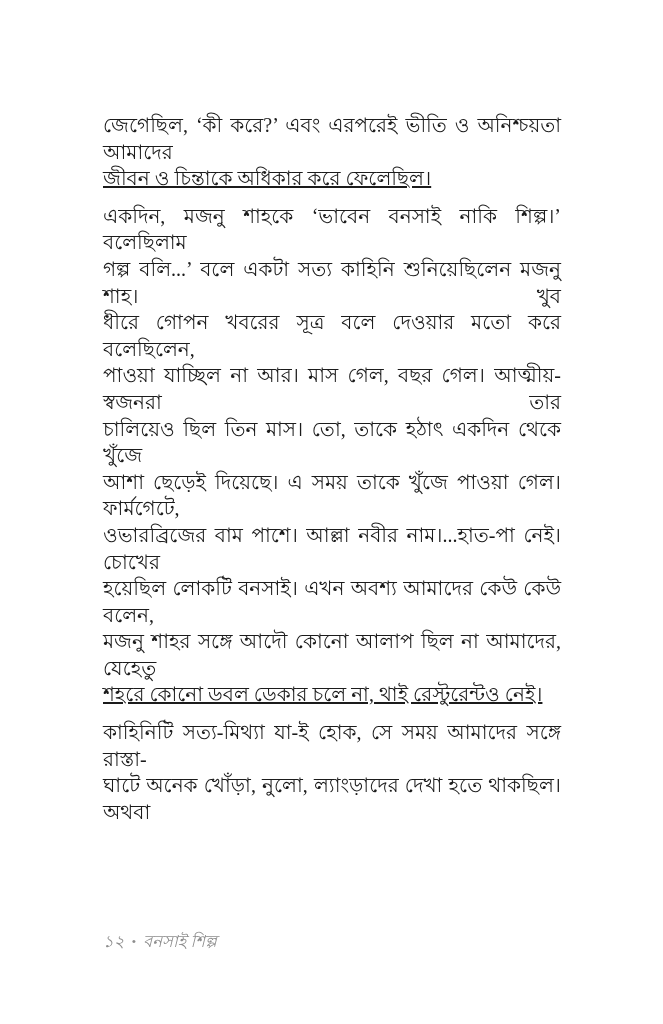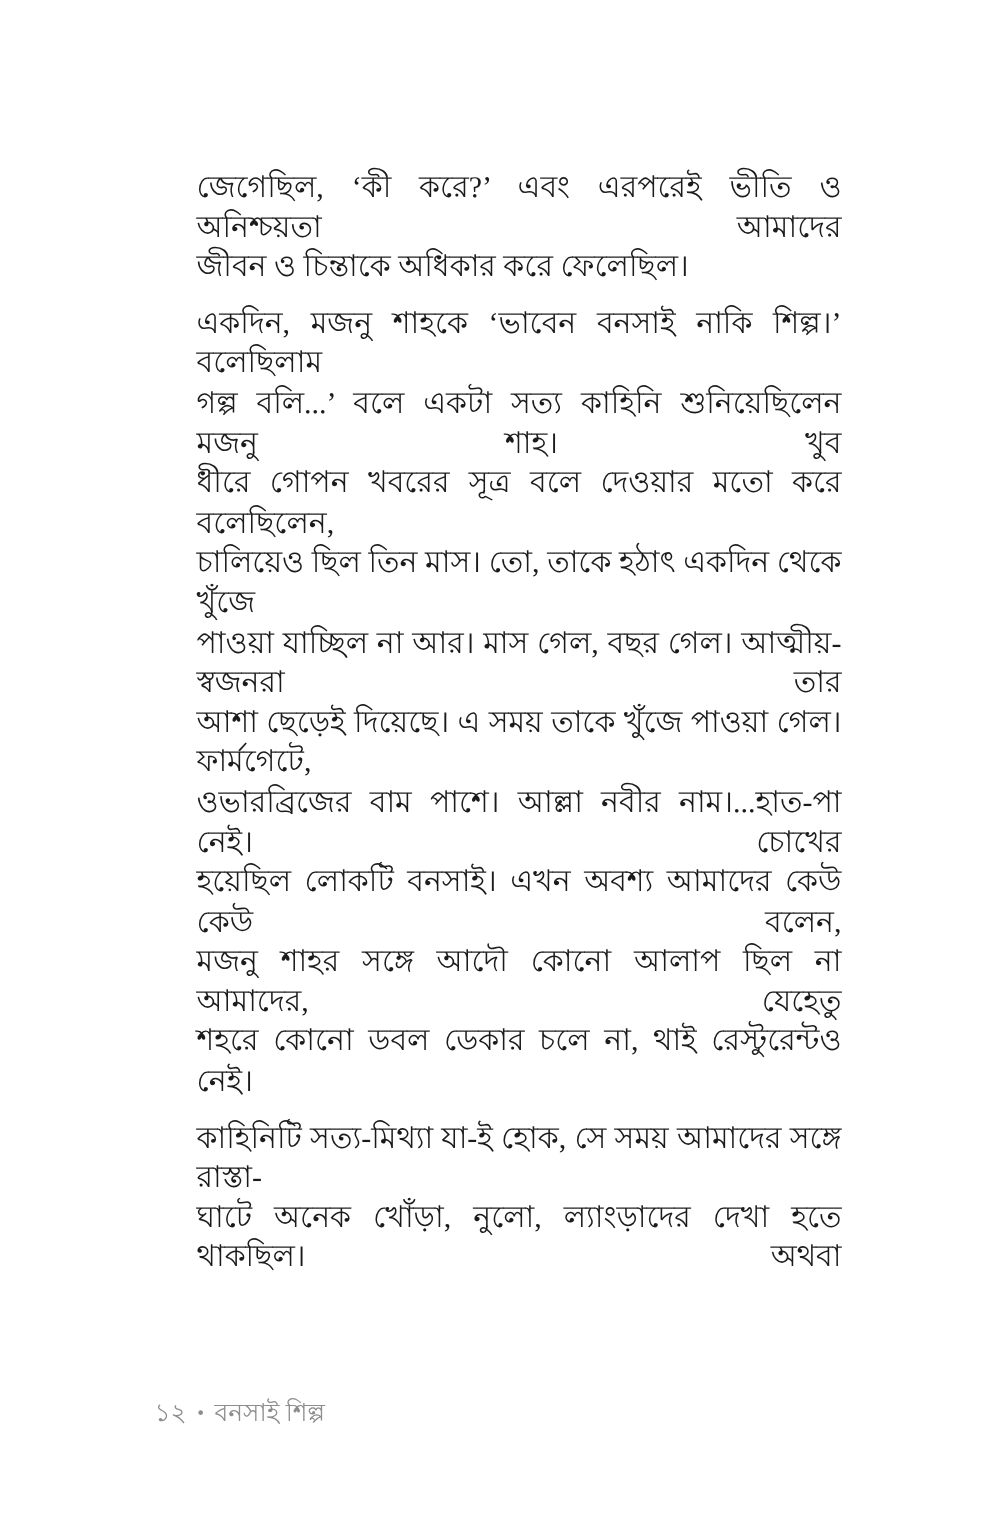--- a/index.html
+++ b/index.html
@@ -27,55 +27,56 @@
     color: var(--text-color);
     font-size: 20px;
     line-height: 26.6px;
   }
   .paragraph { margin: 0; }
   .paragraph + .paragraph { margin-top: 11px; }
   .line {
     text-align: justify;
     text-align-last: justify;
     white-space: normal;
-    margin-left: 28px;
   }
   .line.last {
     text-align-last: left;
+    text-decoration: underline;
   }
   .page-footer {
     position: absolute;
     left: 103px;
     top: 931px;
     color: var(--footer-color);
     font-size: 16.5px;
     line-height: 22px;
     display: flex;
     align-items: flex-end;
     gap: 7px;
+    font-style: italic;
   }
   .page-footer .bullet {
     font-size: 13px;
     line-height: 22px;
   }
 </style>
 </head>
 <body>
 
 <div class="text-block">
     <div class="paragraph">
       <div class="line">জেগেছিল, ‘কী করে?’ এবং এরপরেই ভীতি ও অনিশ্চয়তা আমাদের</div>
       <div class="line last">জীবন ও চিন্তাকে অধিকার করে ফেলেছিল।</div>
     </div>
     <div class="paragraph">
       <div class="line">একদিন, মজনু শাহকে ‘ভাবেন বনসাই নাকি শিল্প।’ বলেছিলাম</div>
       <div class="line">গল্প বলি...’ বলে একটা সত্য কাহিনি শুনিয়েছিলেন মজনু শাহ। খুব</div>
       <div class="line">ধীরে গোপন খবরের সূত্র বলে দেওয়ার মতো করে বলেছিলেন,</div>
+      <div class="line">পাওয়া যাচ্ছিল না আর। মাস গেল, বছর গেল। আত্মীয়-স্বজনরা তার</div>
       <div class="line">চালিয়েও ছিল তিন মাস। তো, তাকে হঠাৎ একদিন থেকে খুঁজে</div>
-      <div class="line">পাওয়া যাচ্ছিল না আর। মাস গেল, বছর গেল। আত্মীয়-স্বজনরা তার</div>
       <div class="line">আশা ছেড়েই দিয়েছে। এ সময় তাকে খুঁজে পাওয়া গেল। ফার্মগেটে,</div>
       <div class="line">ওভারব্রিজের বাম পাশে। আল্লা নবীর নাম।...হাত-পা নেই। চোখের</div>
       <div class="line">হয়েছিল লোকটি বনসাই। এখন অবশ্য আমাদের কেউ কেউ বলেন,</div>
       <div class="line">মজনু শাহর সঙ্গে আদৌ কোনো আলাপ ছিল না আমাদের, যেহেতু</div>
       <div class="line last">শহরে কোনো ডবল ডেকার চলে না, থাই রেস্টুরেন্টও নেই।</div>
     </div>
     <div class="paragraph">
       <div class="line">কাহিনিটি সত্য-মিথ্যা যা-ই হোক, সে সময় আমাদের সঙ্গে রাস্তা-</div>
       <div class="line">ঘাটে অনেক খোঁড়া, নুলো, ল্যাংড়াদের দেখা হতে থাকছিল। অথবা</div>
     </div>

